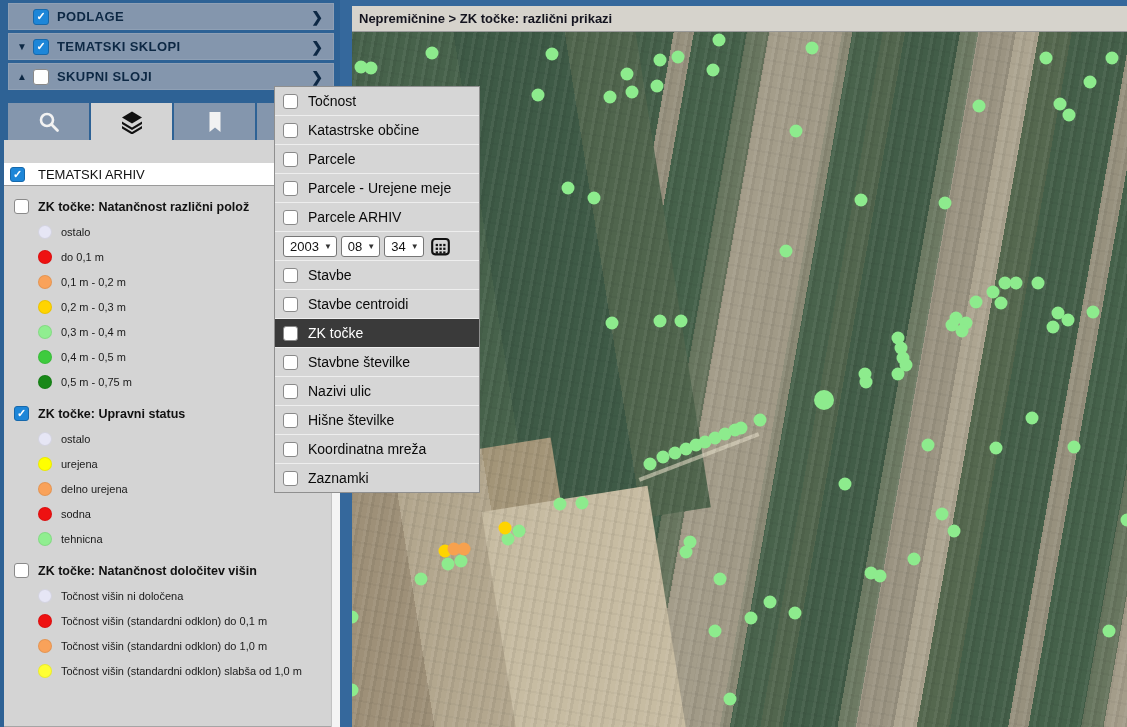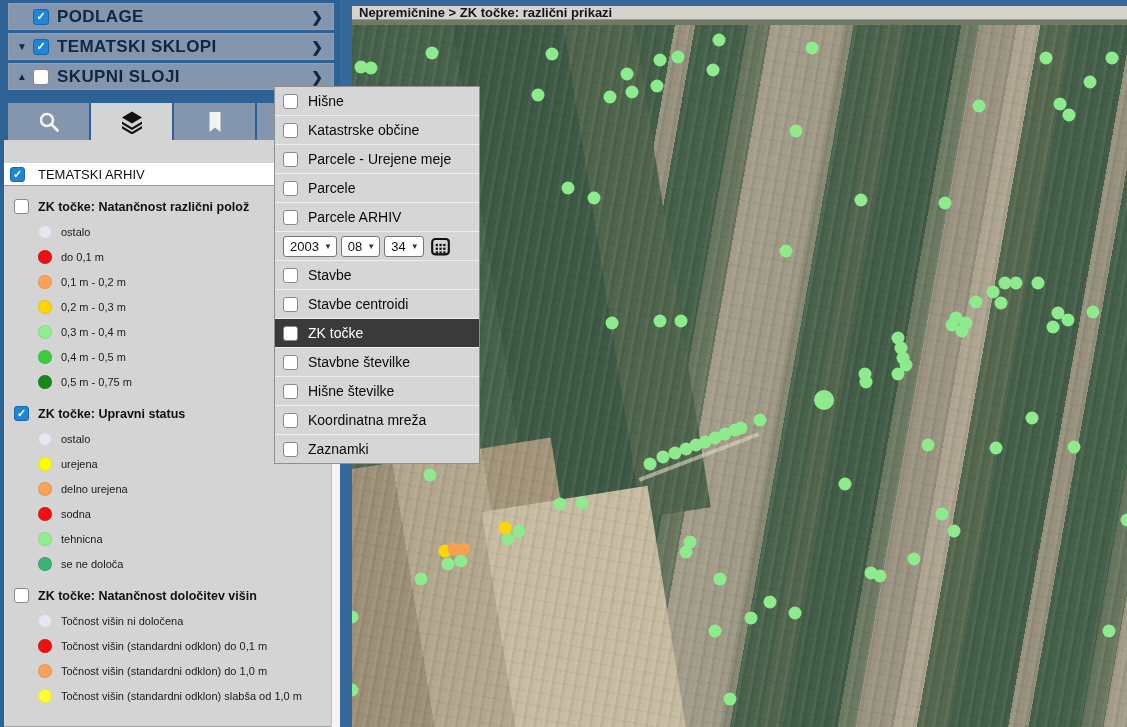--- a/index.html
+++ b/index.html
@@ -6,21 +6,21 @@
   body{width:1127px;height:727px;overflow:hidden;position:relative;
        font-family:"Liberation Sans",sans-serif;background:#d4d4d4;}
   .abs{position:absolute;}
 
   
   #sidebar{left:0;top:0;width:340px;height:727px;background:#d4d4d4;}
   #acc-area{left:0;top:0;width:340px;height:103px;background:#2e6295;}
   .acc-bar{position:absolute;left:8px;width:326px;height:27px;background:#8496ad;
            display:flex;align-items:center;cursor:pointer;border:1px solid #8fa0b5;box-sizing:border-box;}
   .acc-arrow{width:22px;text-align:center;font-size:10px;color:#0d2844;margin-left:2px;}
-  .acc-label{font-weight:bold;font-size:17px;color:#0d2844;letter-spacing:.4px;margin-left:8px;flex:1;}
+  .acc-label{font-weight:bold;font-size:13px;color:#0d2844;letter-spacing:.4px;margin-left:8px;flex:1;}
   .acc-chev{font-weight:bold;font-size:14px;color:#0d2844;margin-right:10px;}
 
   .cb{display:inline-flex;align-items:center;justify-content:center;
       width:15px;height:15px;background:#fff;border:1px solid #8a8a8a;border-radius:3px;
       font-size:11px;line-height:1;color:#fff;font-weight:bold;box-sizing:border-box;flex:none;}
   .cb.checked{background:#1d86d8;border-color:#1668ab;}
   .acc-bar .cb{width:16px;height:16px;}
 
   
   #tabbar{left:0;top:103px;width:340px;height:37px;background:#2e6295;display:flex;padding-left:8px;box-sizing:border-box;}
@@ -46,21 +46,21 @@
   .litem .ilab{font-size:11px;color:#1a1a1a;margin-left:9px;white-space:nowrap;}
   #side-left-strip{left:0;top:103px;width:4px;height:624px;background:#2e6295;}
   #scroll-track{left:331px;top:140px;width:9px;height:587px;background:#f4f4f4;border-left:1px solid #c2c2c2;box-sizing:border-box;}
 
   
   #divider{left:340px;top:0;width:12px;height:727px;background:#35689c;}
 
   
   #map{left:352px;top:0;width:775px;height:727px;background:#6e7a64;}
   #map-topblue{left:0;top:0;width:775px;height:6px;background:#35689c;position:absolute;}
-  #breadcrumb-bar{left:0;top:6px;width:775px;height:14px;background:#d6d3cc;border-bottom:1px solid #9a9a9a;
+  #breadcrumb-bar{left:0;top:6px;width:775px;height:26px;background:#d6d3cc;border-bottom:1px solid #9a9a9a;
                   display:flex;align-items:center;position:absolute;box-sizing:border-box;}
   #breadcrumb-bar span{font-weight:bold;font-size:13px;color:#14141f;margin-left:7px;white-space:nowrap;}
   #field{left:0;top:25px;width:775px;height:702px;position:absolute;overflow:hidden;
     background:repeating-linear-gradient(100deg,
       #a19a87 0px,#a19a87 34px,#8b8a76 34px,#8b8a76 44px,
       #49634c 44px,#49634c 74px,#52664e 74px,#52664e 96px,
       #425d48 96px,#425d48 150px,#6d7a63 150px,#6d7a63 168px,
       #9b9482 168px,#9b9482 205px,#ada591 205px,#ada591 228px,
       #55684f 228px,#55684f 260px,#445f49 260px,#445f49 318px,
       #97917e 318px,#97917e 338px,#45614a 338px,#45614a 390px,
@@ -310,24 +310,20 @@
           <span class="ilab">delno urejena</span>
         </div>
         <div class="litem">
           <span class="ldot" style="background: rgb(238, 17, 17);"></span>
           <span class="ilab">sodna</span>
         </div>
         <div class="litem">
           <span class="ldot" style="background: rgb(144, 238, 144);"></span>
           <span class="ilab">tehnicna</span>
         </div>
-        <div class="litem">
-          <span class="ldot" style="background: rgb(60, 179, 113);"></span>
-          <span class="ilab">se ne določa</span>
-        </div>
       </div>
       <div class="lgroup">
         <div class="lgroup-h">
           <span class="cb"></span>
           <span class="glab">ZK točke: Natančnost določitev višin</span>
         </div>
         <div class="litem">
           <span class="ldot" style="background: rgb(230, 230, 245);"></span>
           <span class="ilab">Točnost višin ni določena</span>
         </div>
@@ -347,33 +343,33 @@
     </div>
   <div id="side-left-strip" class="abs"></div>
   <div id="scroll-track" class="abs"></div>
 </div>
 
 <div id="divider" class="abs"></div>
 
 <div id="layer-popup" class="abs">
     <div class="prow">
       <span class="cb"></span>
-      <span class="plab">Hišne</span>
+      <span class="plab">Točnost</span>
     </div>
     <div class="prow">
       <span class="cb"></span>
       <span class="plab">Katastrske občine</span>
     </div>
     <div class="prow">
       <span class="cb"></span>
+      <span class="plab">Parcele</span>
+    </div>
+    <div class="prow">
+      <span class="cb"></span>
       <span class="plab">Parcele - Urejene meje</span>
-    </div>
-    <div class="prow">
-      <span class="cb"></span>
-      <span class="plab">Parcele</span>
     </div>
     <div class="prow">
       <span class="cb"></span>
       <span class="plab">Parcele ARHIV</span>
     </div>
     <div class="prow date">
       <span class="sel">
         <span>2003</span>
         <span class="car">▼</span>
       </span>
@@ -413,20 +409,24 @@
     <div class="prow hl">
       <span class="cb"></span>
       <span class="plab">ZK točke</span>
     </div>
     <div class="prow">
       <span class="cb"></span>
       <span class="plab">Stavbne številke</span>
     </div>
     <div class="prow">
       <span class="cb"></span>
+      <span class="plab">Nazivi ulic</span>
+    </div>
+    <div class="prow">
+      <span class="cb"></span>
       <span class="plab">Hišne številke</span>
     </div>
     <div class="prow">
       <span class="cb"></span>
       <span class="plab">Koordinatna mreža</span>
     </div>
     <div class="prow">
       <span class="cb"></span>
       <span class="plab">Zaznamki</span>
     </div>

